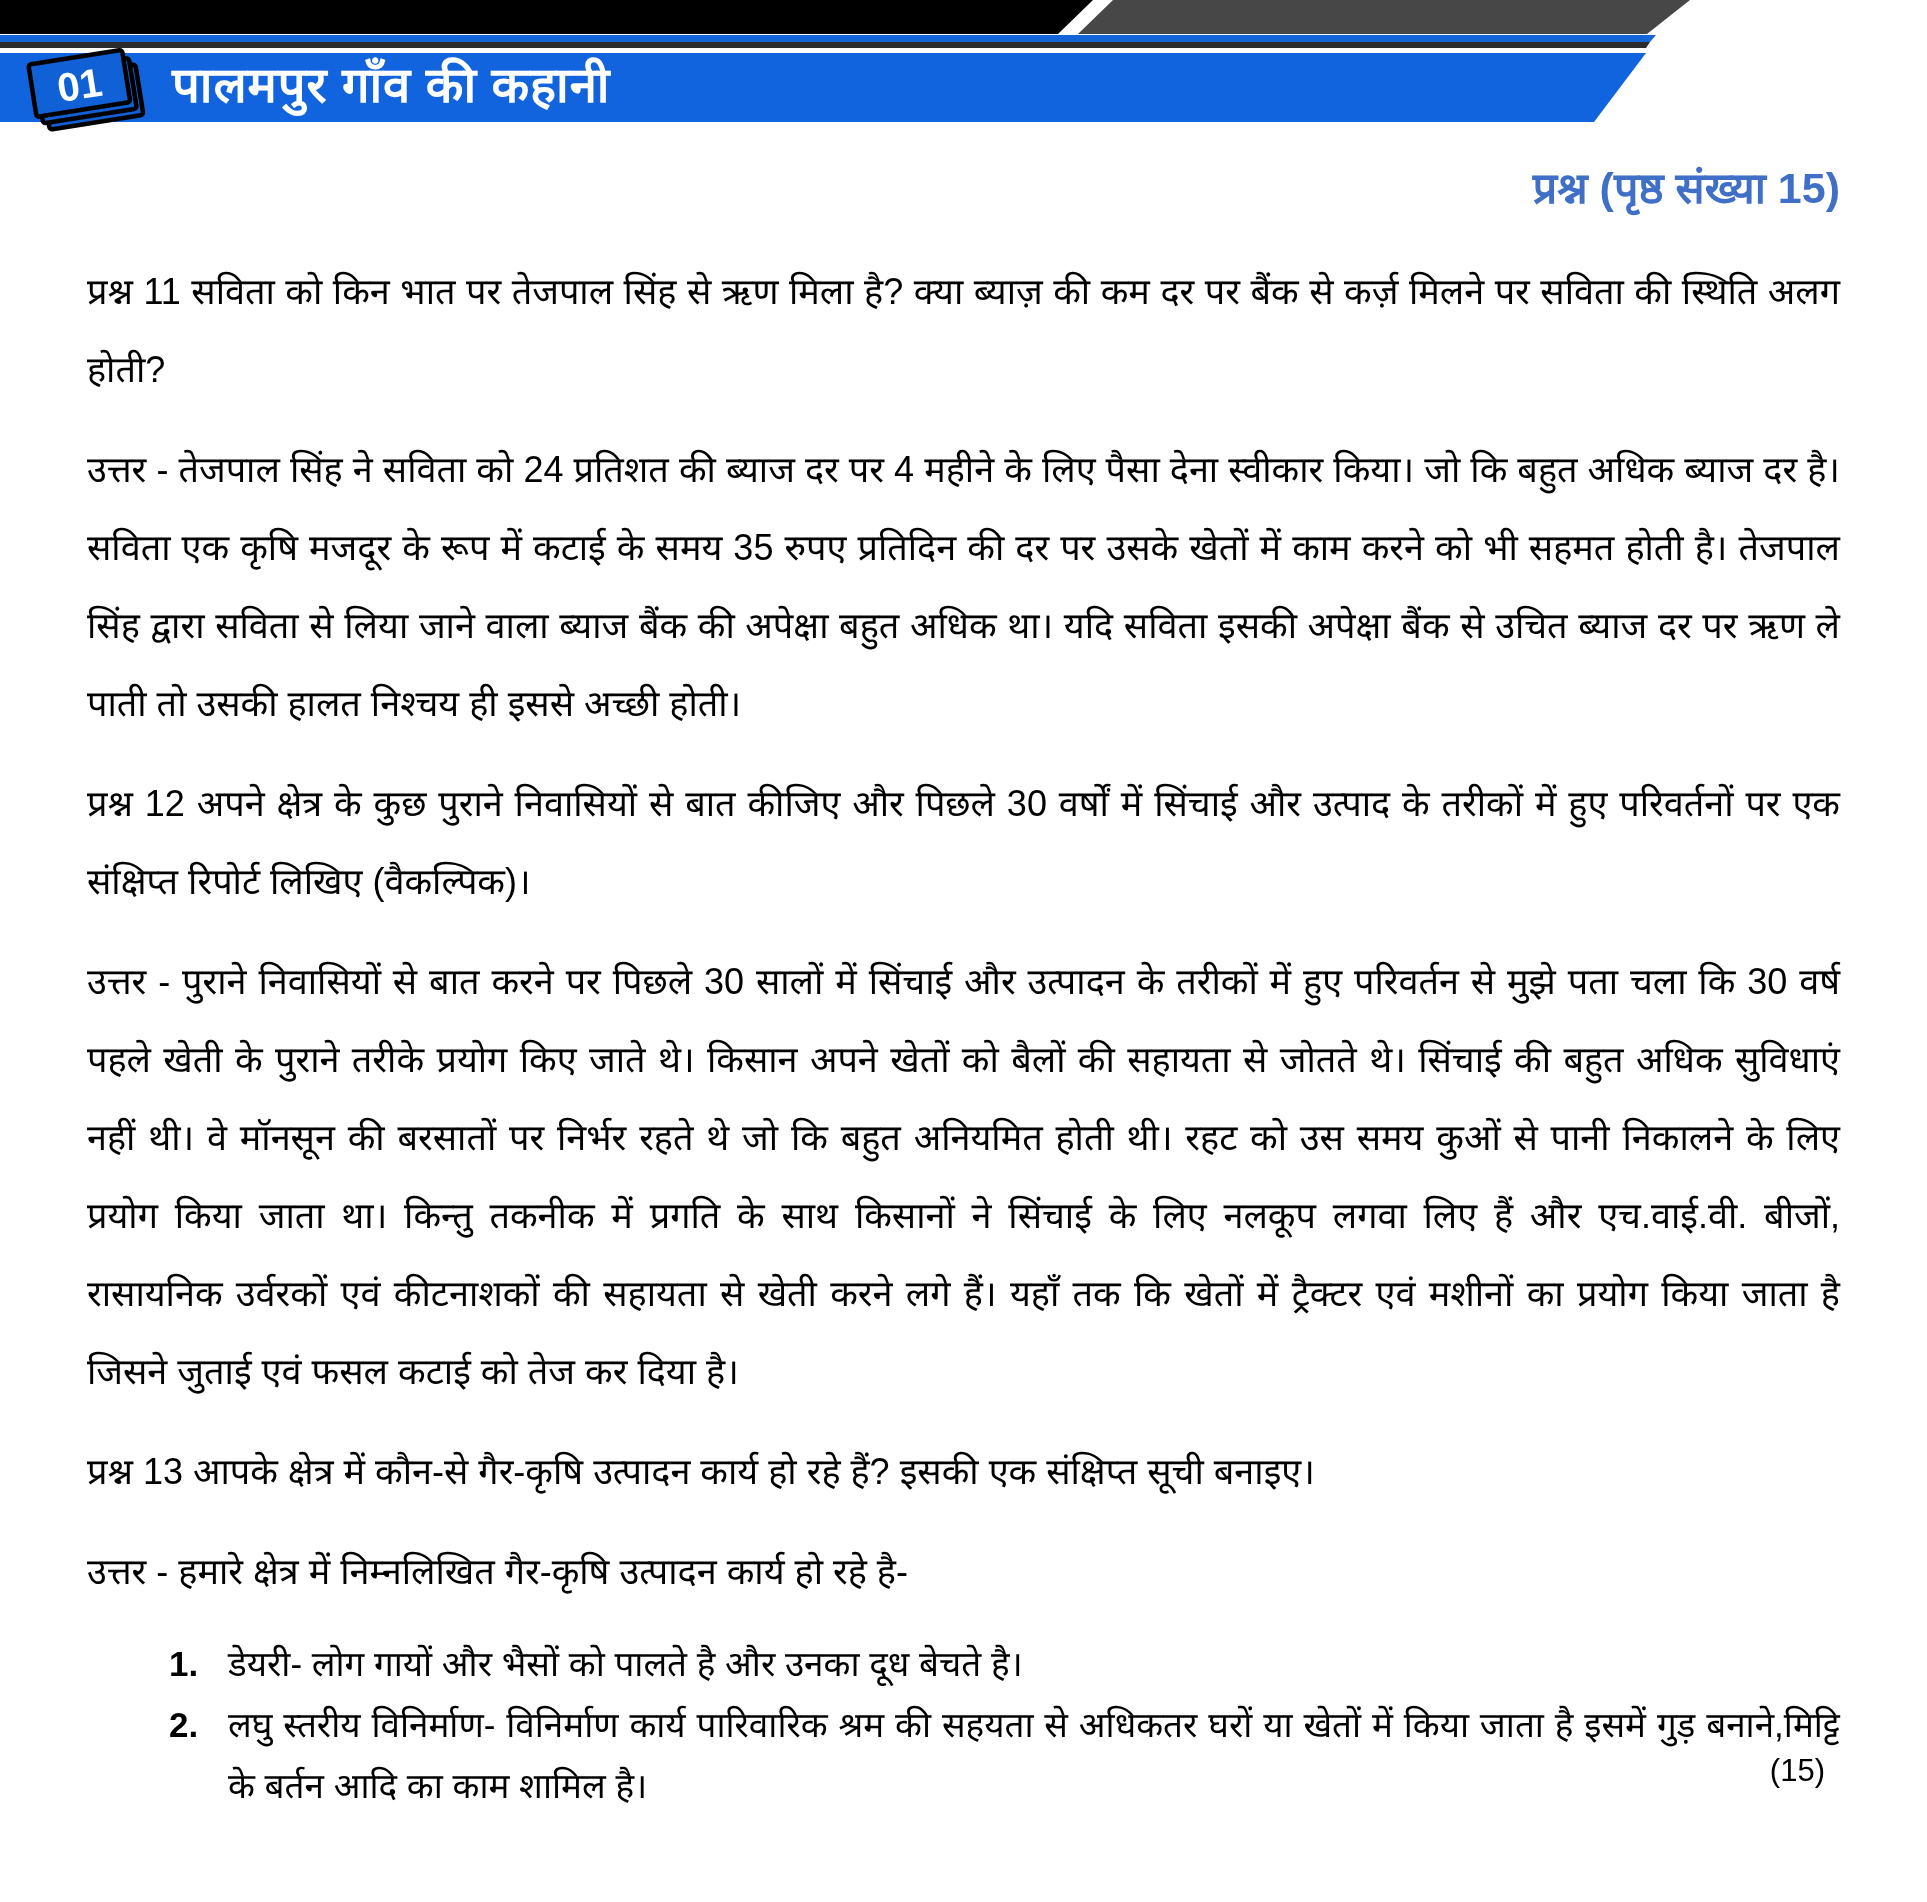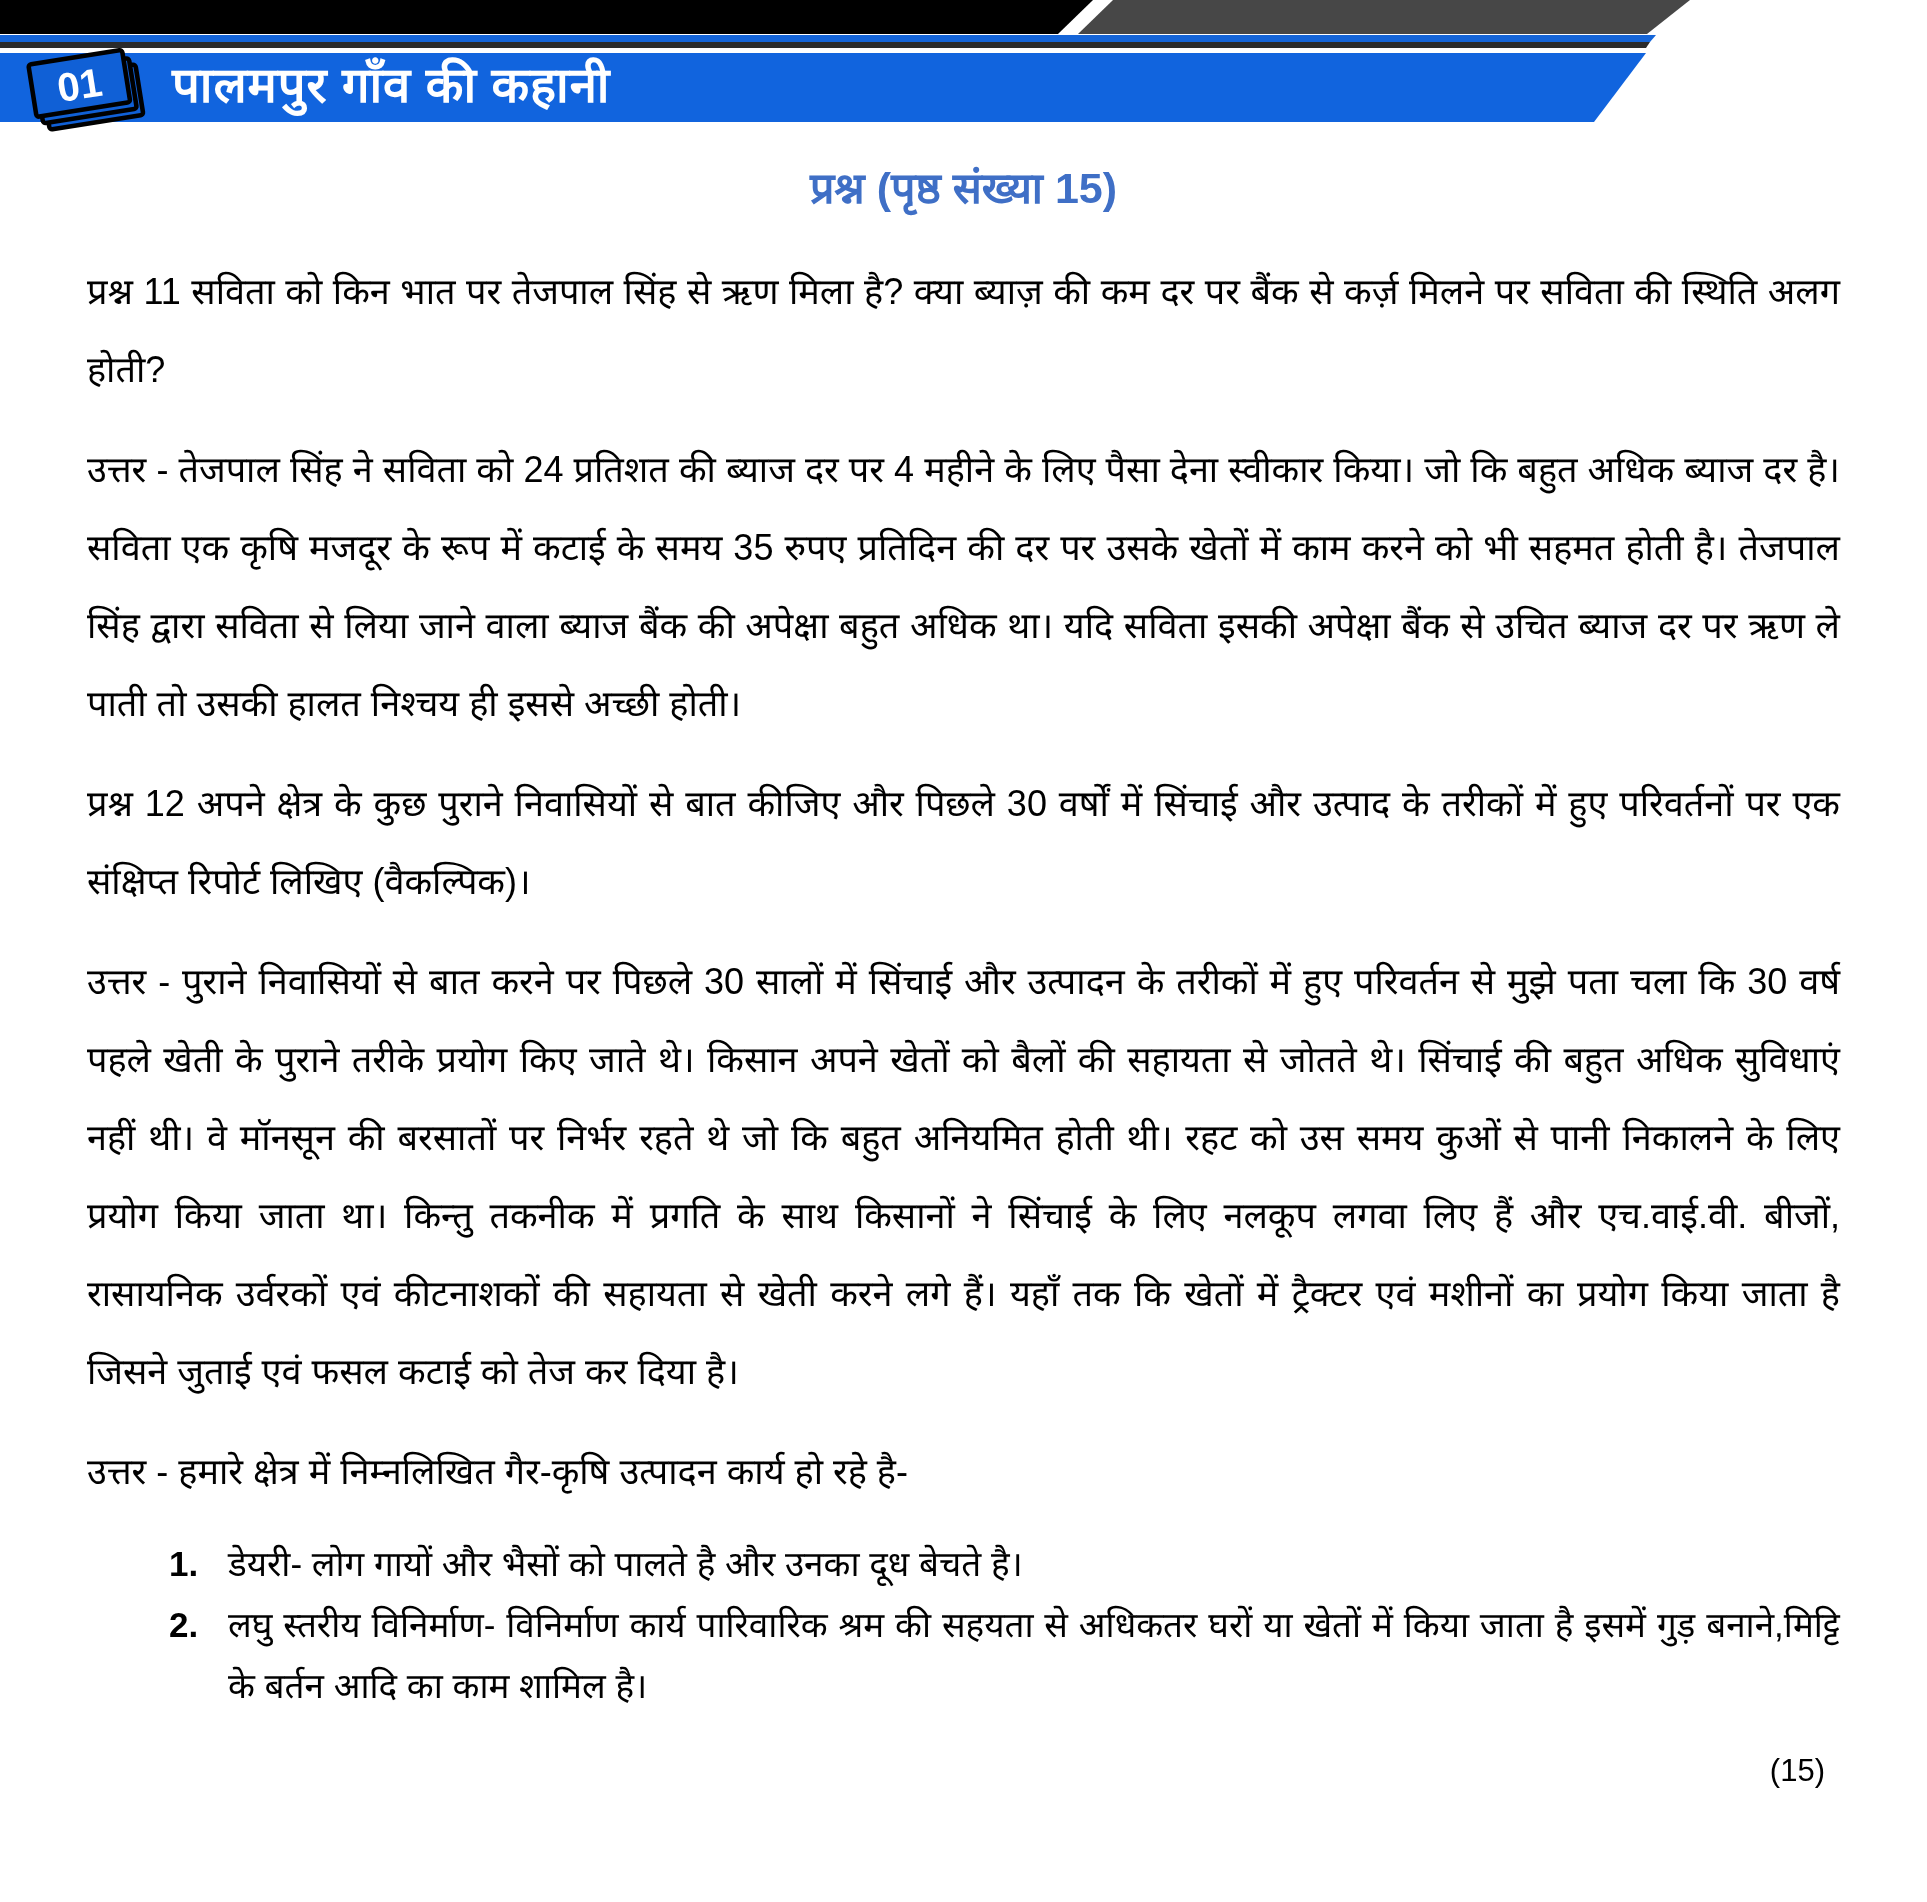--- a/index.html
+++ b/index.html
@@ -29,21 +29,21 @@
   .hdr-title{
     position:absolute;left:172px;top:57px;width:1096px;
     color:#ffffff;font-weight:bold;font-size:49px;line-height:57px;
     letter-spacing:0.9px;
   }
 
   
   .content{position:absolute;top:122px;left:0;width:1927px;padding:0;}
   .page-heading{
     margin:35px 87px 37px 87px;
-    text-align:center;
+    text-align:right;
     color:#3f6fc6;
     font-size:43px;
     font-weight:bold;
   }
   .body-text{margin:0 87px;}
   .body-text p{
     margin:0 0 22px 0;
     font-size:36px;
     line-height:78px;
     text-align:justify;
@@ -94,20 +94,21 @@
   </div>
 
   <div class="content">
     <h2 class="page-heading">प्रश्न (पृष्ठ संख्या 15)</h2>
 
     <div class="body-text">
       <p>प्रश्न 11 सविता को किन भात पर तेजपाल सिंह से ऋण मिला है? क्या ब्याज़ की कम दर पर बैंक से कर्ज़ मिलने पर सविता की स्थिति अलग होती?</p>
       <p>उत्तर - तेजपाल सिंह ने सविता को 24 प्रतिशत की ब्याज दर पर 4 महीने के लिए पैसा देना स्वीकार किया। जो कि बहुत अधिक ब्याज दर है। सविता एक कृषि मजदूर के रूप में कटाई के समय 35 रुपए प्रतिदिन की दर पर उसके खेतों में काम करने को भी सहमत होती है। तेजपाल सिंह द्वारा सविता से लिया जाने वाला ब्याज बैंक की अपेक्षा बहुत अधिक था। यदि सविता इसकी अपेक्षा बैंक से उचित ब्याज दर पर ऋण ले पाती तो उसकी हालत निश्चय ही इससे अच्छी होती।</p>
       <p>प्रश्न 12 अपने क्षेत्र के कुछ पुराने निवासियों से बात कीजिए और पिछले 30 वर्षों में सिंचाई और उत्पाद के तरीकों में हुए परिवर्तनों पर एक संक्षिप्त रिपोर्ट लिखिए (वैकल्पिक)।</p>
       <p>उत्तर - पुराने निवासियों से बात करने पर पिछले 30 सालों में सिंचाई और उत्पादन के तरीकों में हुए परिवर्तन से मुझे पता चला कि 30 वर्ष पहले खेती के पुराने तरीके प्रयोग किए जाते थे। किसान अपने खेतों को बैलों की सहायता से जोतते थे। सिंचाई की बहुत अधिक सुविधाएं नहीं थी। वे मॉनसून की बरसातों पर निर्भर रहते थे जो कि बहुत अनियमित होती थी। रहट को उस समय कुओं से पानी निकालने के लिए प्रयोग किया जाता था। किन्तु तकनीक में प्रगति के साथ किसानों ने सिंचाई के लिए नलकूप लगवा लिए हैं और एच.वाई.वी. बीजों, रासायनिक उर्वरकों एवं कीटनाशकों की सहायता से खेती करने लगे हैं। यहाँ तक कि खेतों में ट्रैक्टर एवं मशीनों का प्रयोग किया जाता है जिसने जुताई एवं फसल कटाई को तेज कर दिया है।</p>
+      <p>प्रश्न 13 आपके क्षेत्र में कौन-से गैर-कृषि उत्पादन कार्य हो रहे हैं? इसकी एक संक्षिप्त सूची बनाइए।</p>
       <p>उत्तर - हमारे क्षेत्र में निम्नलिखित गैर-कृषि उत्पादन कार्य हो रहे है-</p>
     </div>
 
     <ol class="nfarm">
       <li>
         <span class="num">1.</span><b>डेयरी-</b><span> लोग गायों और भैसों को पालते है और उनका दूध बेचते है।</span>
       </li>
       <li>
         <span class="num">2.</span><b>लघु स्तरीय विनिर्माण-</b><span> विनिर्माण कार्य पारिवारिक श्रम की सहयता से अधिकतर घरों या खेतों में किया जाता है इसमें गुड़ बनाने,मिट्टि के बर्तन आदि का काम शामिल है।</span>
       </li>

